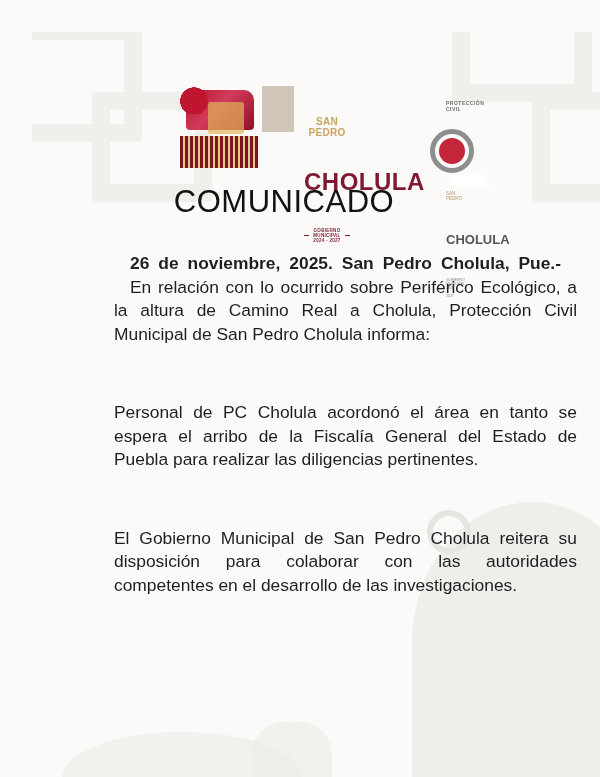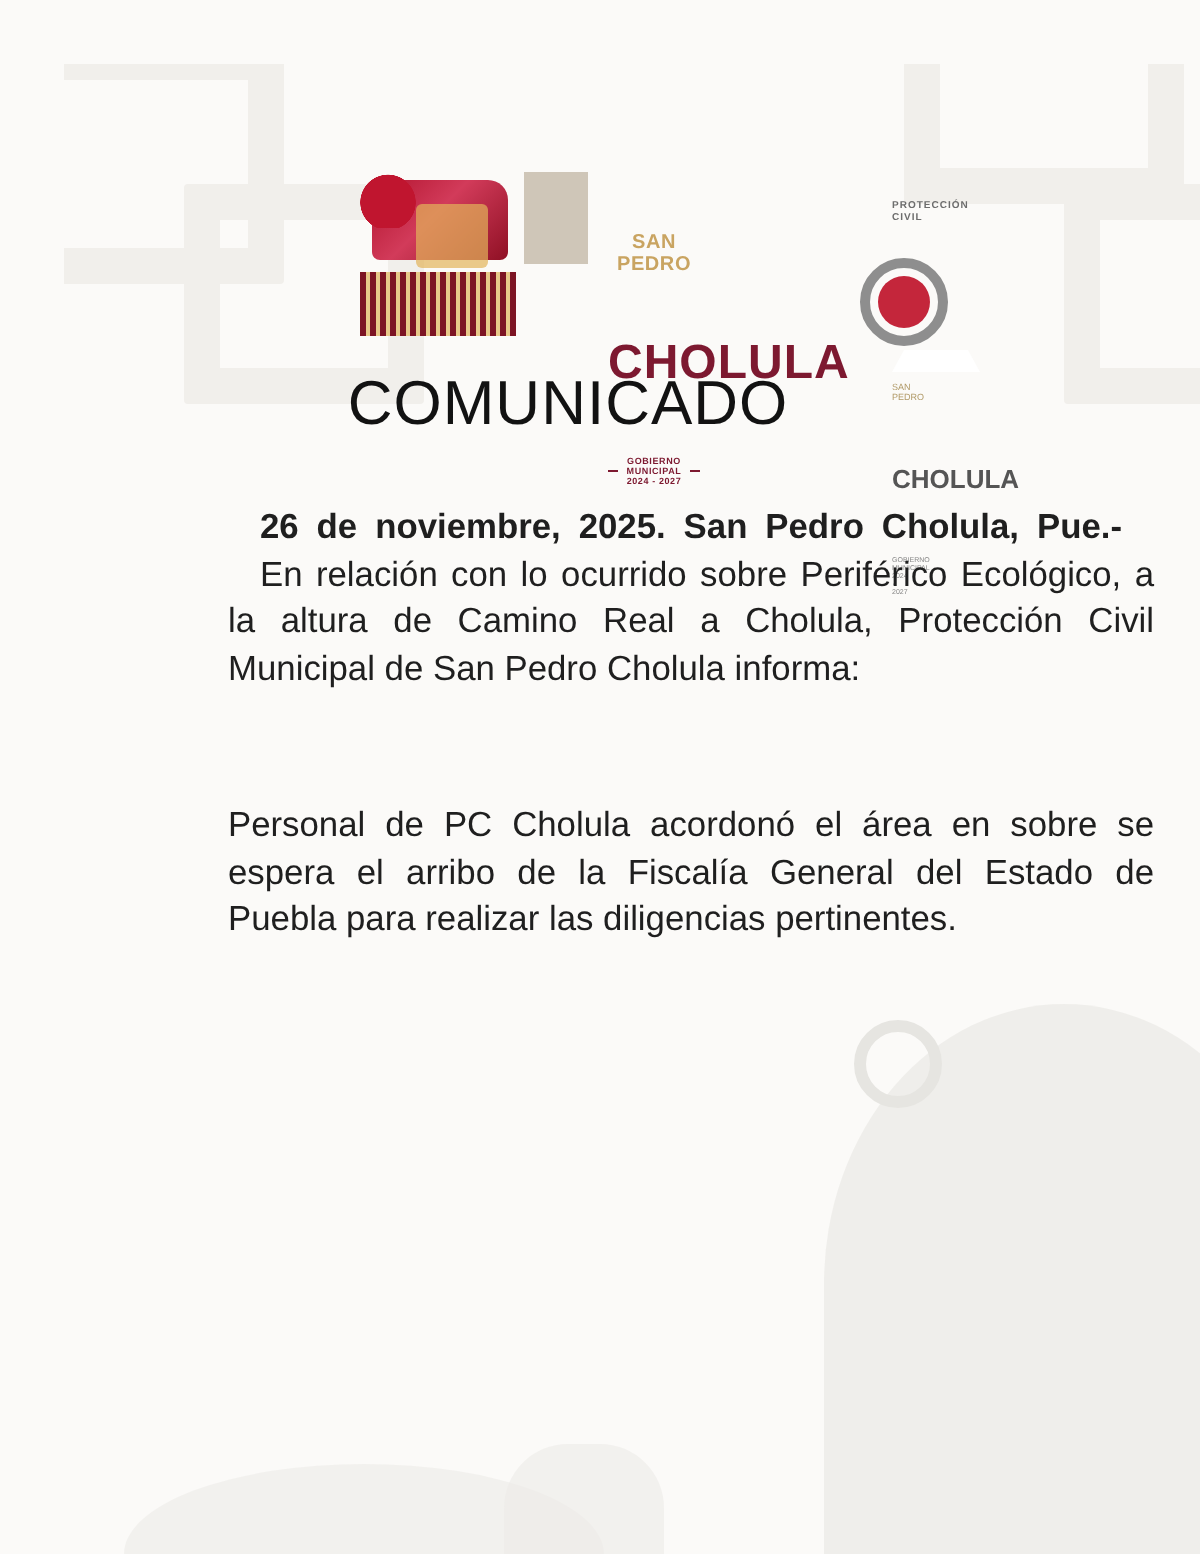--- a/index.html
+++ b/index.html
@@ -139,20 +139,21 @@
     </div>
   </header>
 
   <h1 class="title">COMUNICADO</h1>
 
   <main class="content">
     <p>
       <span class="lead-bold">26 de noviembre, 2025. San Pedro Cholula, Pue.-</span>
       <span>En relación con lo ocurrido sobre Periférico Ecológico, a la altura de Camino Real a Cholula, Protección Civil Municipal de San Pedro Cholula informa:</span>
     </p>
-    <p>Personal de PC Cholula acordonó el área en sobre se espera el arribo de la Fiscalía General del Estado de Puebla para realizar las diligencias pertinentes.</p>
+    <p>Personal de PC Cholula acordonó el área en tanto se espera el arribo de la Fiscalía General del Estado de Puebla para realizar las diligencias pertinentes.</p>
+    <p>El Gobierno Municipal de San Pedro Cholula reitera su disposición para colaborar con las autoridades competentes en el desarrollo de las investigaciones.</p>
   </main>
 
   <footer class="footer">
     <div class="stripe-maroon"></div>
     <div class="stripe-tan"></div>
   </footer>
 </div>
 
 </body></html>

